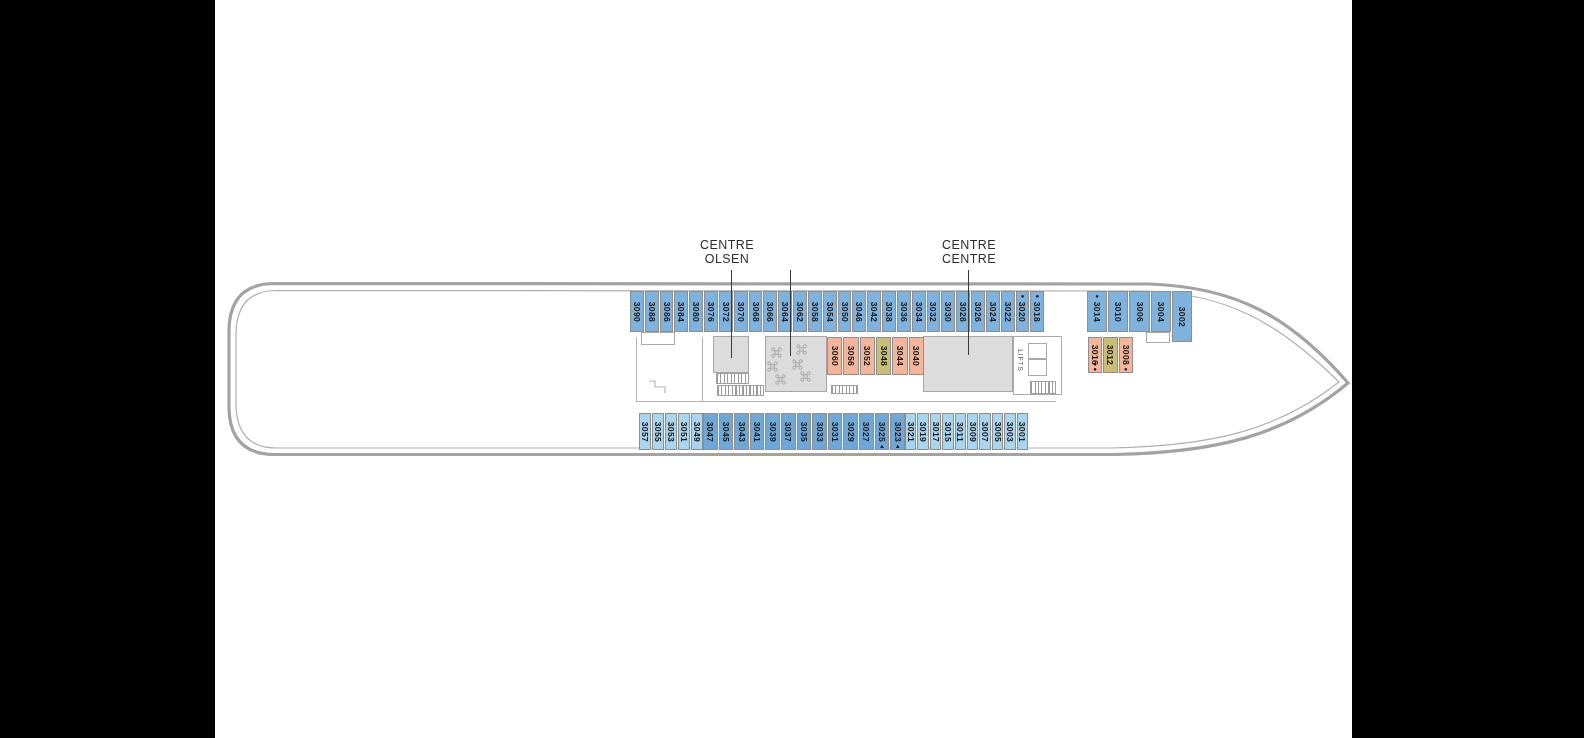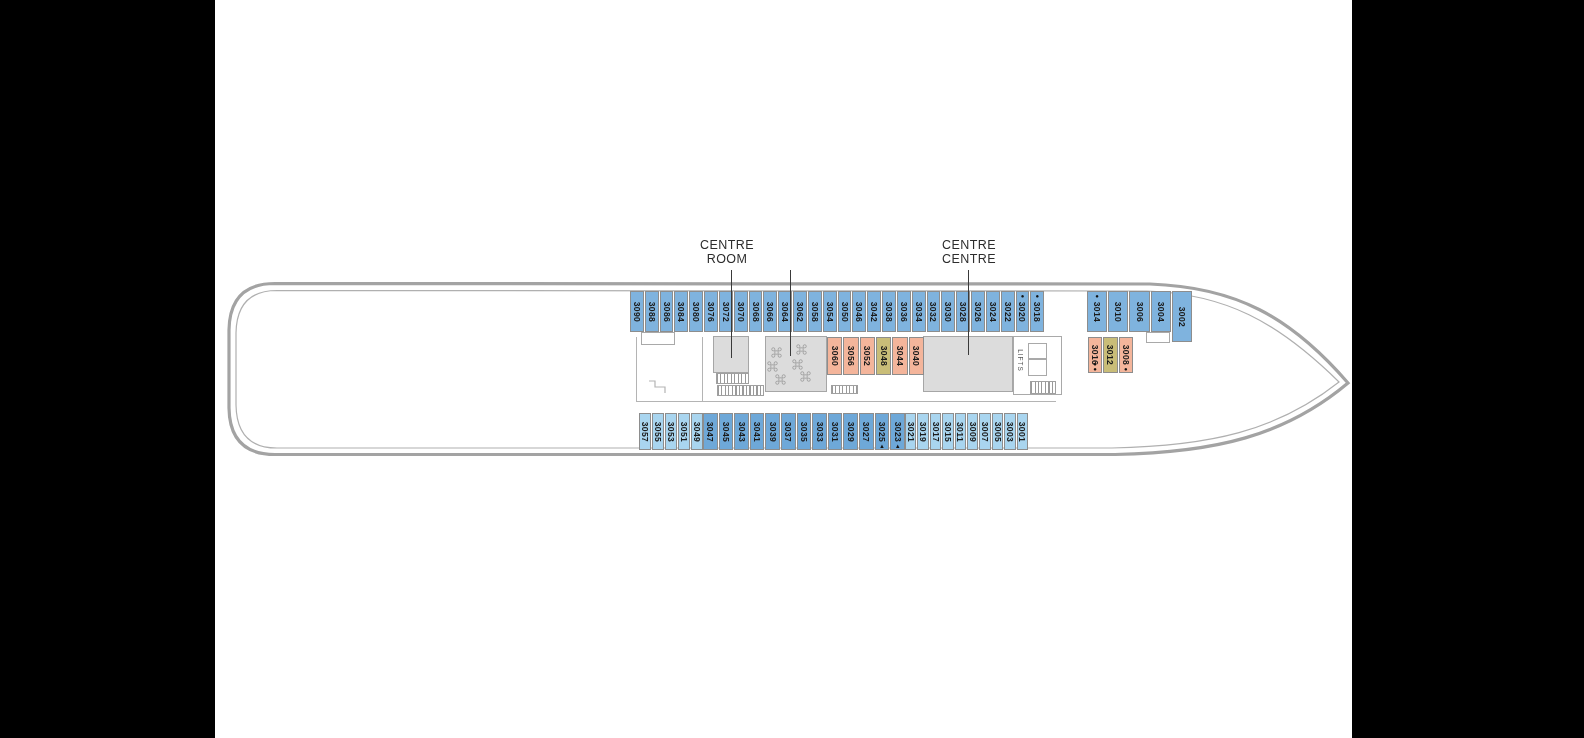--- a/index.html
+++ b/index.html
@@ -305,21 +305,21 @@
         <span class="num">3001</span>
       </div>
     </div>
 
   <div class="leader" style="left:516px; top:270px; height:88px;"></div>
   <div class="leader" style="left:575px; top:270px; height:86px;"></div>
   <div class="leader" style="left:753px; top:270px; height:85px;"></div>
 
   <div class="plabel" style="left:452px; top:239px;">
     <div>CENTRE</div>
-    <div>ROOM</div>
+    <div>OLSEN</div>
   </div>
   <div class="plabel" style="left:694px; top:239px;">
     <div>CENTRE</div>
     <div>CENTRE</div>
   </div>
 
 <div class="furniture" style="left: 556px; top: 344px;"><svg width="11" height="11" viewBox="0 0 12 12">
         <circle cx="2.5" cy="2.5" r="1.7" fill="none" stroke="#9a9a9a" stroke-width="0.9"></circle>
         <circle cx="9.5" cy="2.5" r="1.7" fill="none" stroke="#9a9a9a" stroke-width="0.9"></circle>
         <circle cx="2.5" cy="9.5" r="1.7" fill="none" stroke="#9a9a9a" stroke-width="0.9"></circle>

